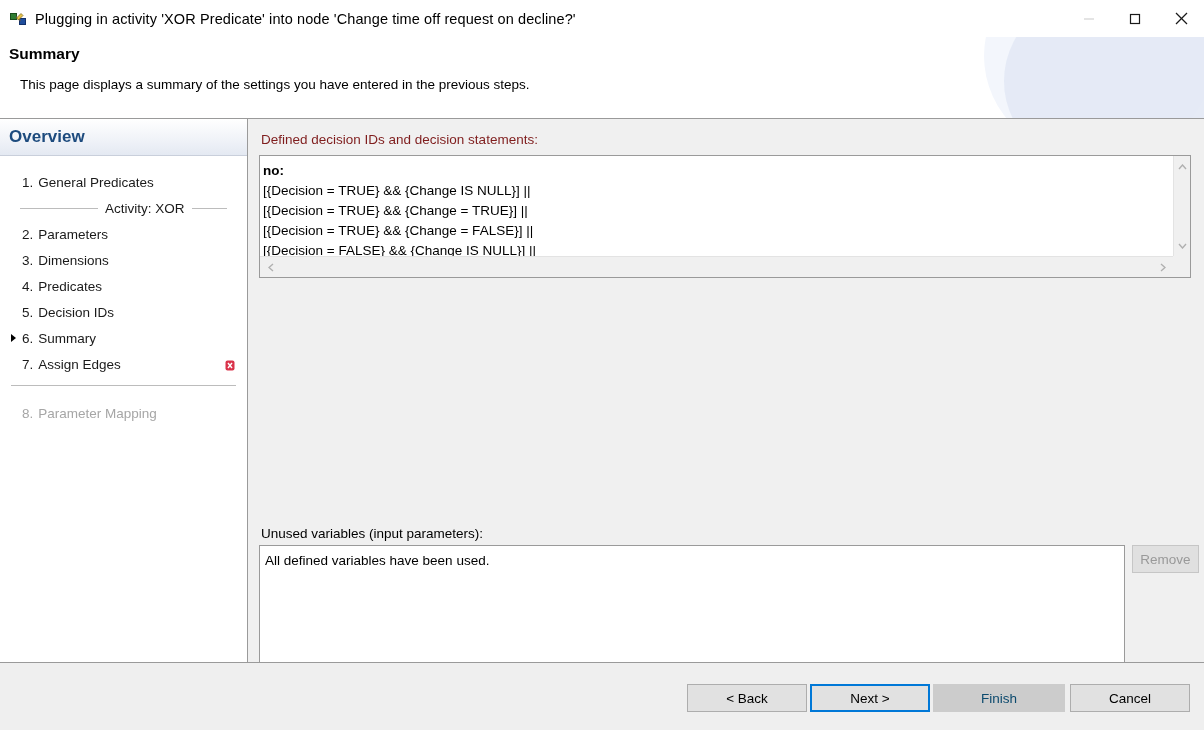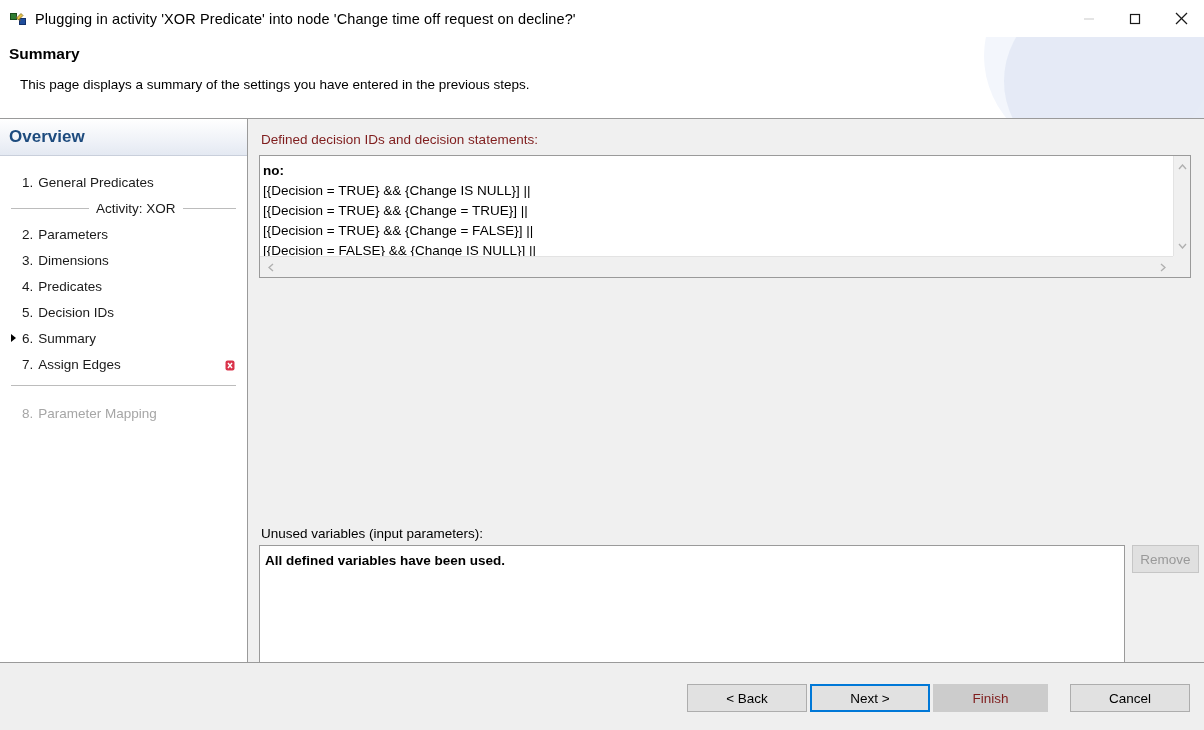--- a/index.html
+++ b/index.html
@@ -151,21 +151,21 @@
   .step-num { margin-right: 5px; }
   .step-error {
     position: absolute;
     right: 12px;
     width: 10px; height: 11px;
   }
   .separator-row {
     height: 26px;
     display: flex;
     align-items: center;
-    padding: 0 11px;
+    padding: 0 20px;
     gap: 7px;
     font-size: 13.5px;
     color: #1a1a1a;
   }
   .sep-line {
     flex: 1 1 auto;
     height: 1px;
     background: #bcbcbc;
   }
   .sep-line.short { flex: 0 0 78px; }
@@ -257,21 +257,20 @@
   .unused-box {
     position: absolute;
     left: 11px; top: 426px;
     width: 866px; height: 130px;
     background: #ffffff;
     border: 1px solid #9a9a9a;
     box-sizing: border-box;
     padding: 7px 0 16px 5px;
     font-size: 13.5px;
     color: #000000;
-    font-weight: bold;
   }
   .remove-btn {
     position: absolute;
     left: 884px; top: 426px;
     width: 67px; height: 28px;
     background: #e0e0e0;
     border: 1px solid #c6c6c6;
     box-sizing: border-box;
     color: #999999;
     font-size: 13.5px;
@@ -298,21 +297,21 @@
     box-sizing: border-box;
     font-size: 13.5px;
     color: #000000;
     display: flex;
     align-items: center;
     justify-content: center;
     font-family: "Liberation Sans", sans-serif;
   }
   .btn.back   { left: 687px; width: 120px; }
   .btn.next   { left: 810px; width: 120px; border: 2px solid #0078d7; }
-  .btn.finish { left: 933px; width: 115px; background: #cccccc; border-color: #cccccc; color: #7f1d1d; }
+  .btn.finish { left: 933px; width: 132px; background: #cccccc; border-color: #cccccc; color: #0c4a6e; }
   .btn.cancel { left: 1070px; width: 120px; }
 </style>
 </head>
 <body>
 
 <div class="titlebar">
   <div class="title-icon">
     <svg width="16" height="16" viewBox="0 0 16 16">
       <rect x="0.5" y="2.5" width="6" height="6" fill="#2f7d32" stroke="#1b4d1d"></rect>
       <rect x="9.5" y="7.5" width="6" height="6" fill="#1f4e9c" stroke="#12306a"></rect>

